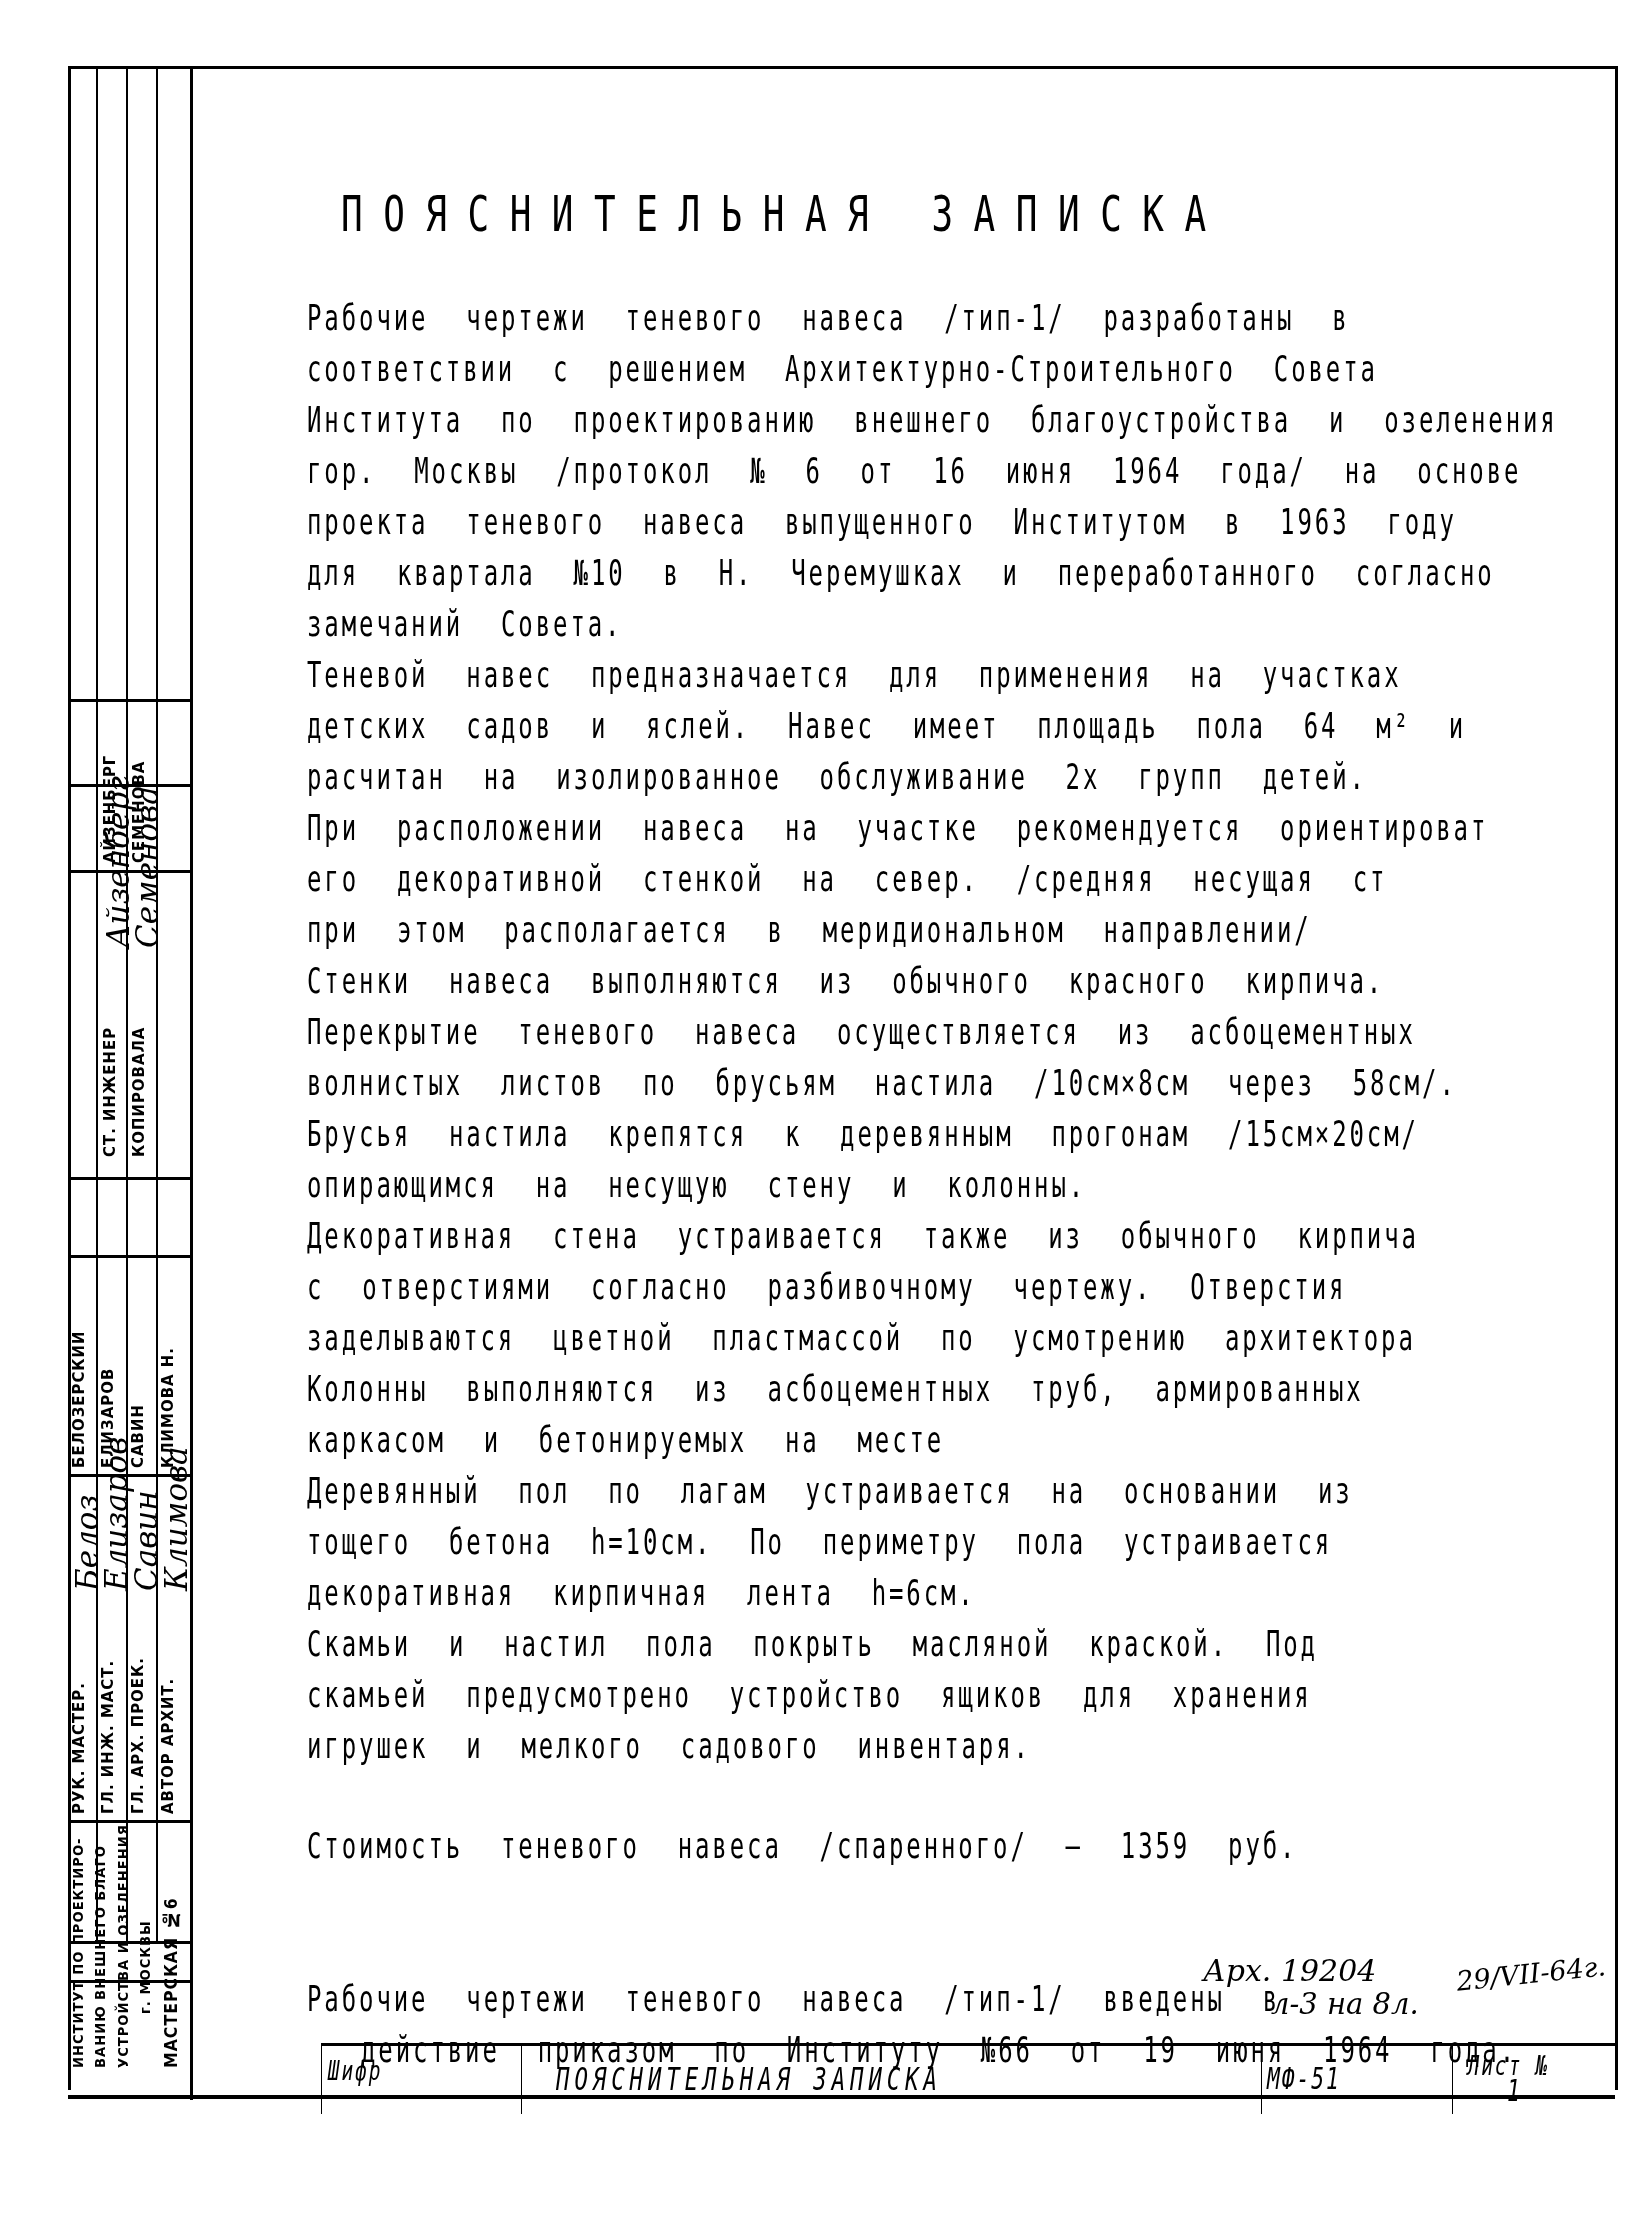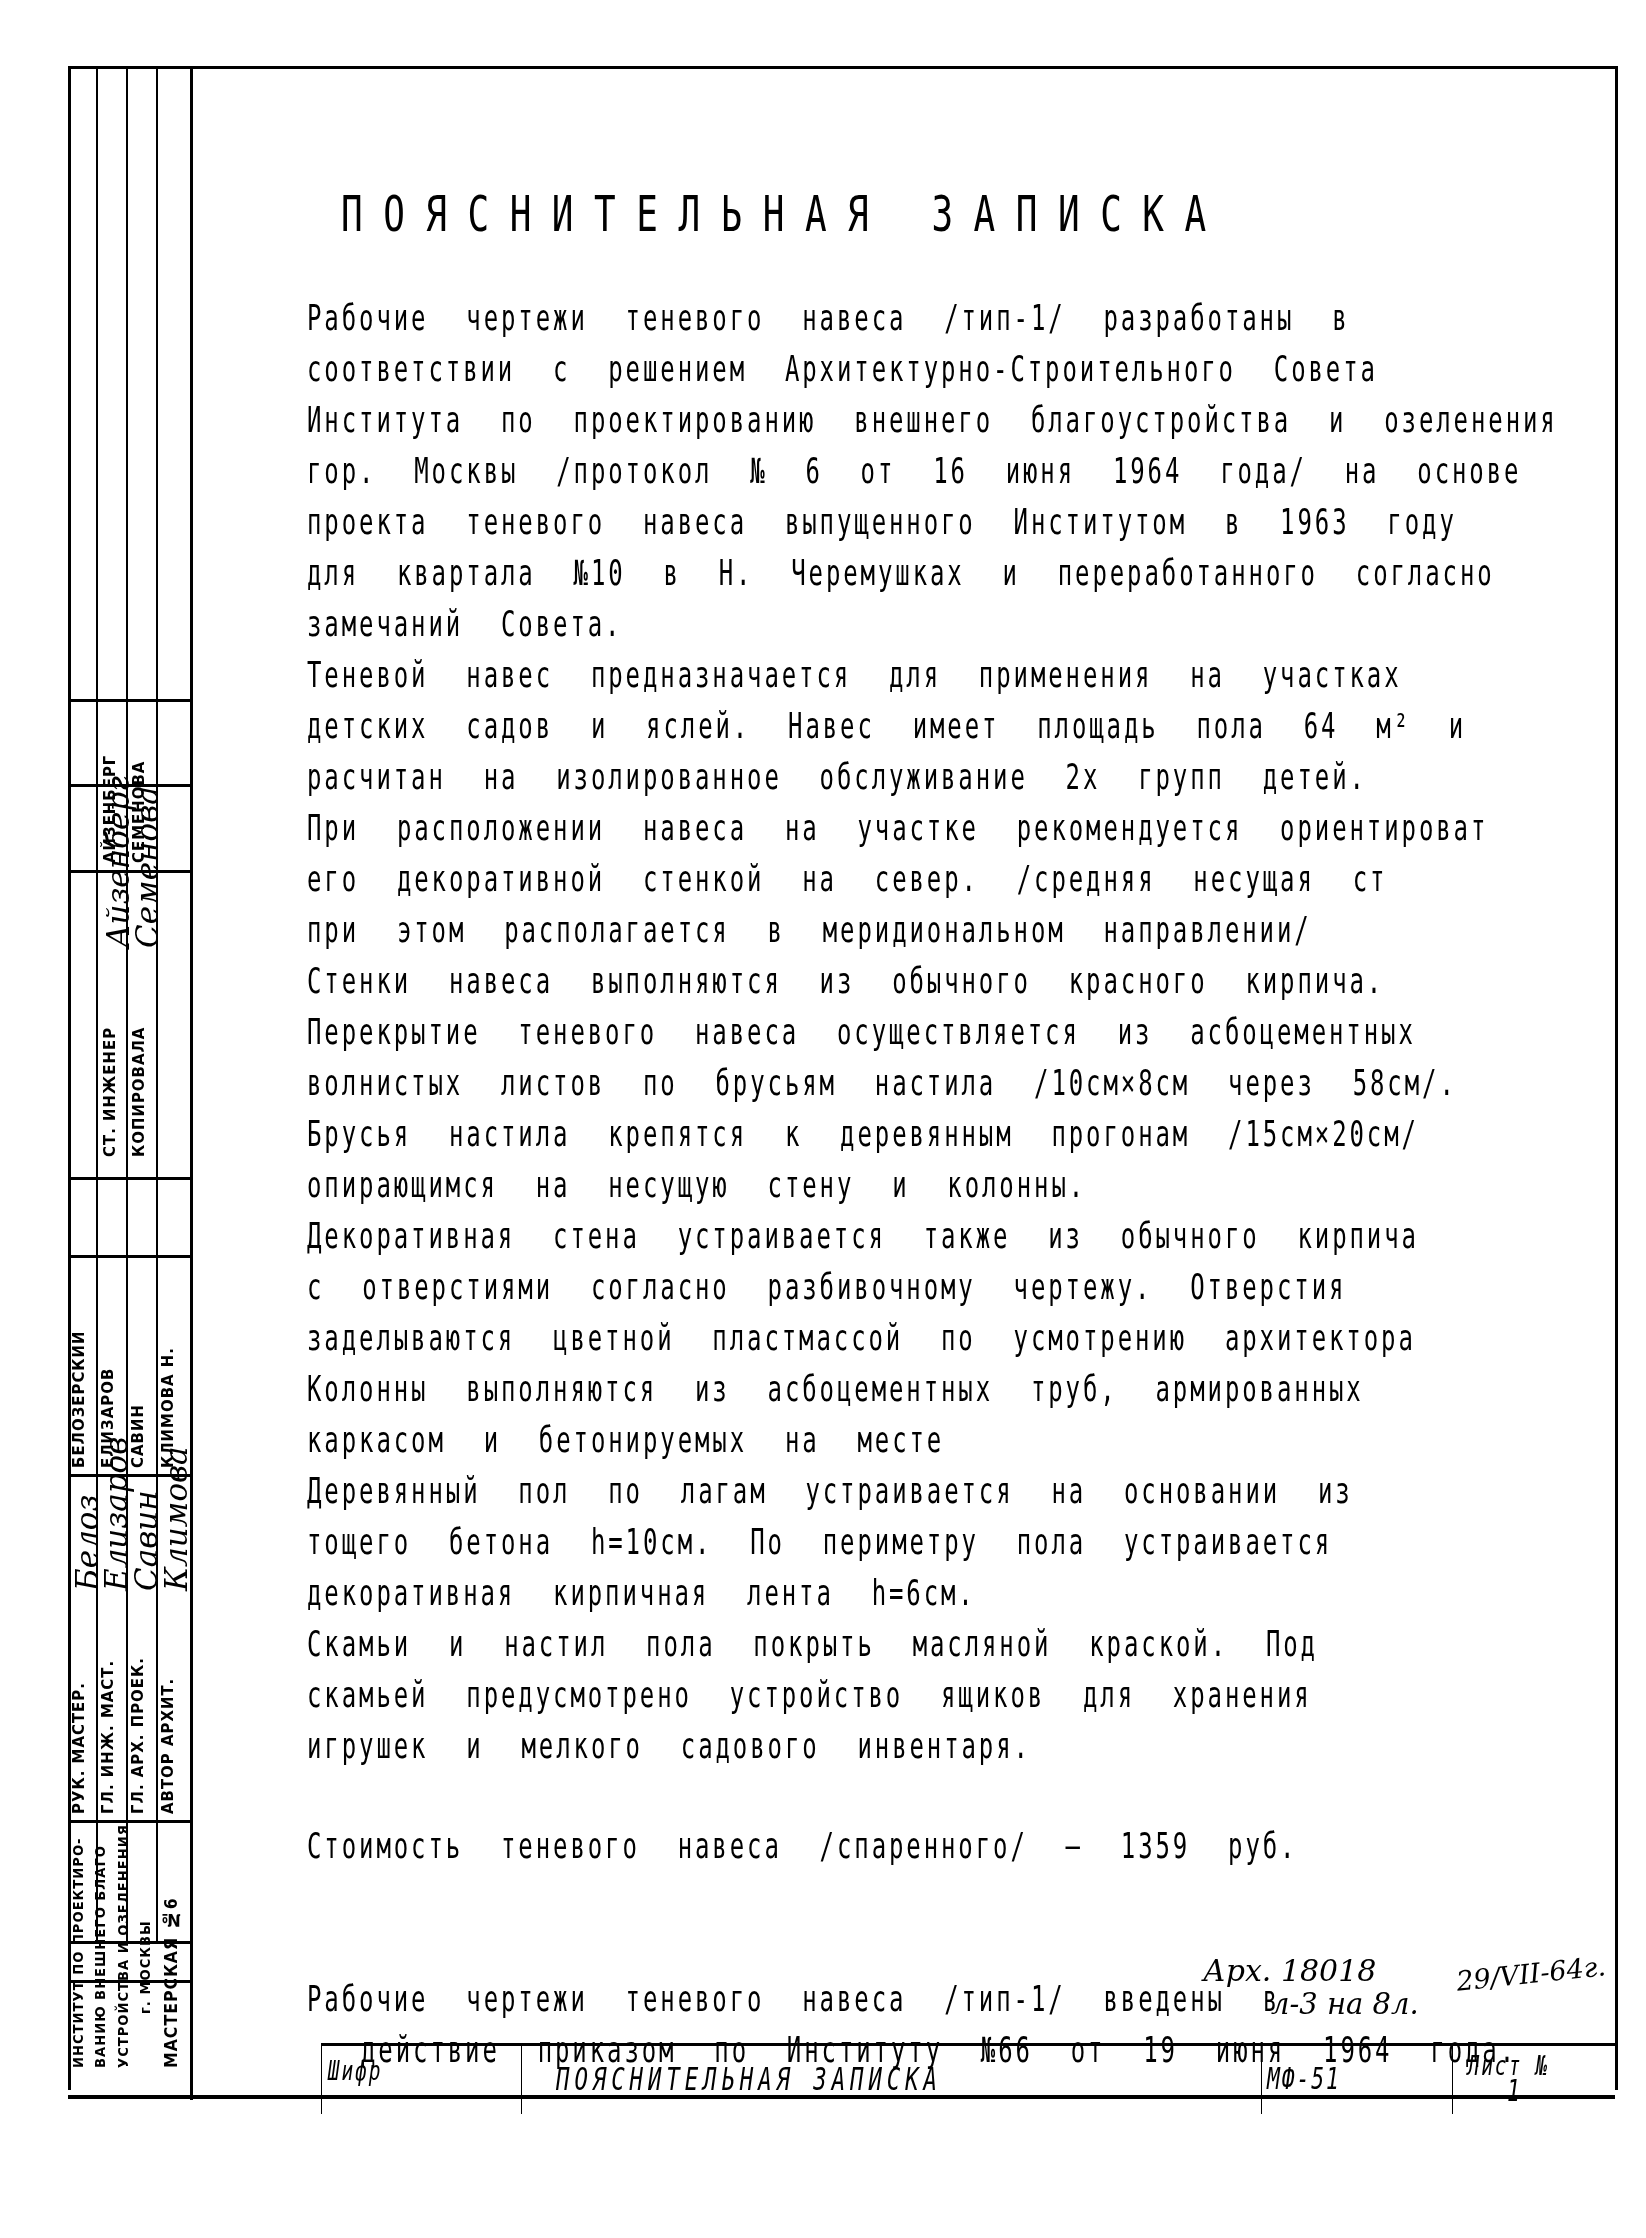--- a/index.html
+++ b/index.html
@@ -130,21 +130,21 @@
       <div class="para-line">скамьей предусмотрено устройство ящиков для хранения</div>
       <div class="para-line">игрушек и мелкого садового инвентаря.</div>
     </div>
   <div class="gap"></div>
   <div class="para-line">Стоимость теневого навеса /спаренного/ — 1359 руб.</div>
   <div class="gap-lg"></div>
   <div class="para-line">Рабочие чертежи теневого навеса /тип-1/ введены в</div>
   <div class="para-line indent">действие приказом по Институту №66 от 19 июня 1964 года.</div>
 </div>
 
-<div class="archive">Арх. 18018</div>
+<div class="archive">Арх. 19204</div>
 <div class="archive-sub">л-3 на 8л.</div>
 <div class="archive-date">29/VII-64г.</div>
 
 <div class="tblock">
   <div class="tcell" style="left:0;width:200px;">
     <span class="lbl" style="left:5.8px;top:8.8px;">Шифр</span>
   </div>
   <div class="tcell" style="left:200px;width:950px;">
     <span class="lbl" style="left:34px;top:14.6px;font-size:22.4px;letter-spacing:4.9px;">ПОЯСНИТЕЛЬНАЯ ЗАПИСКА</span>
   </div>

